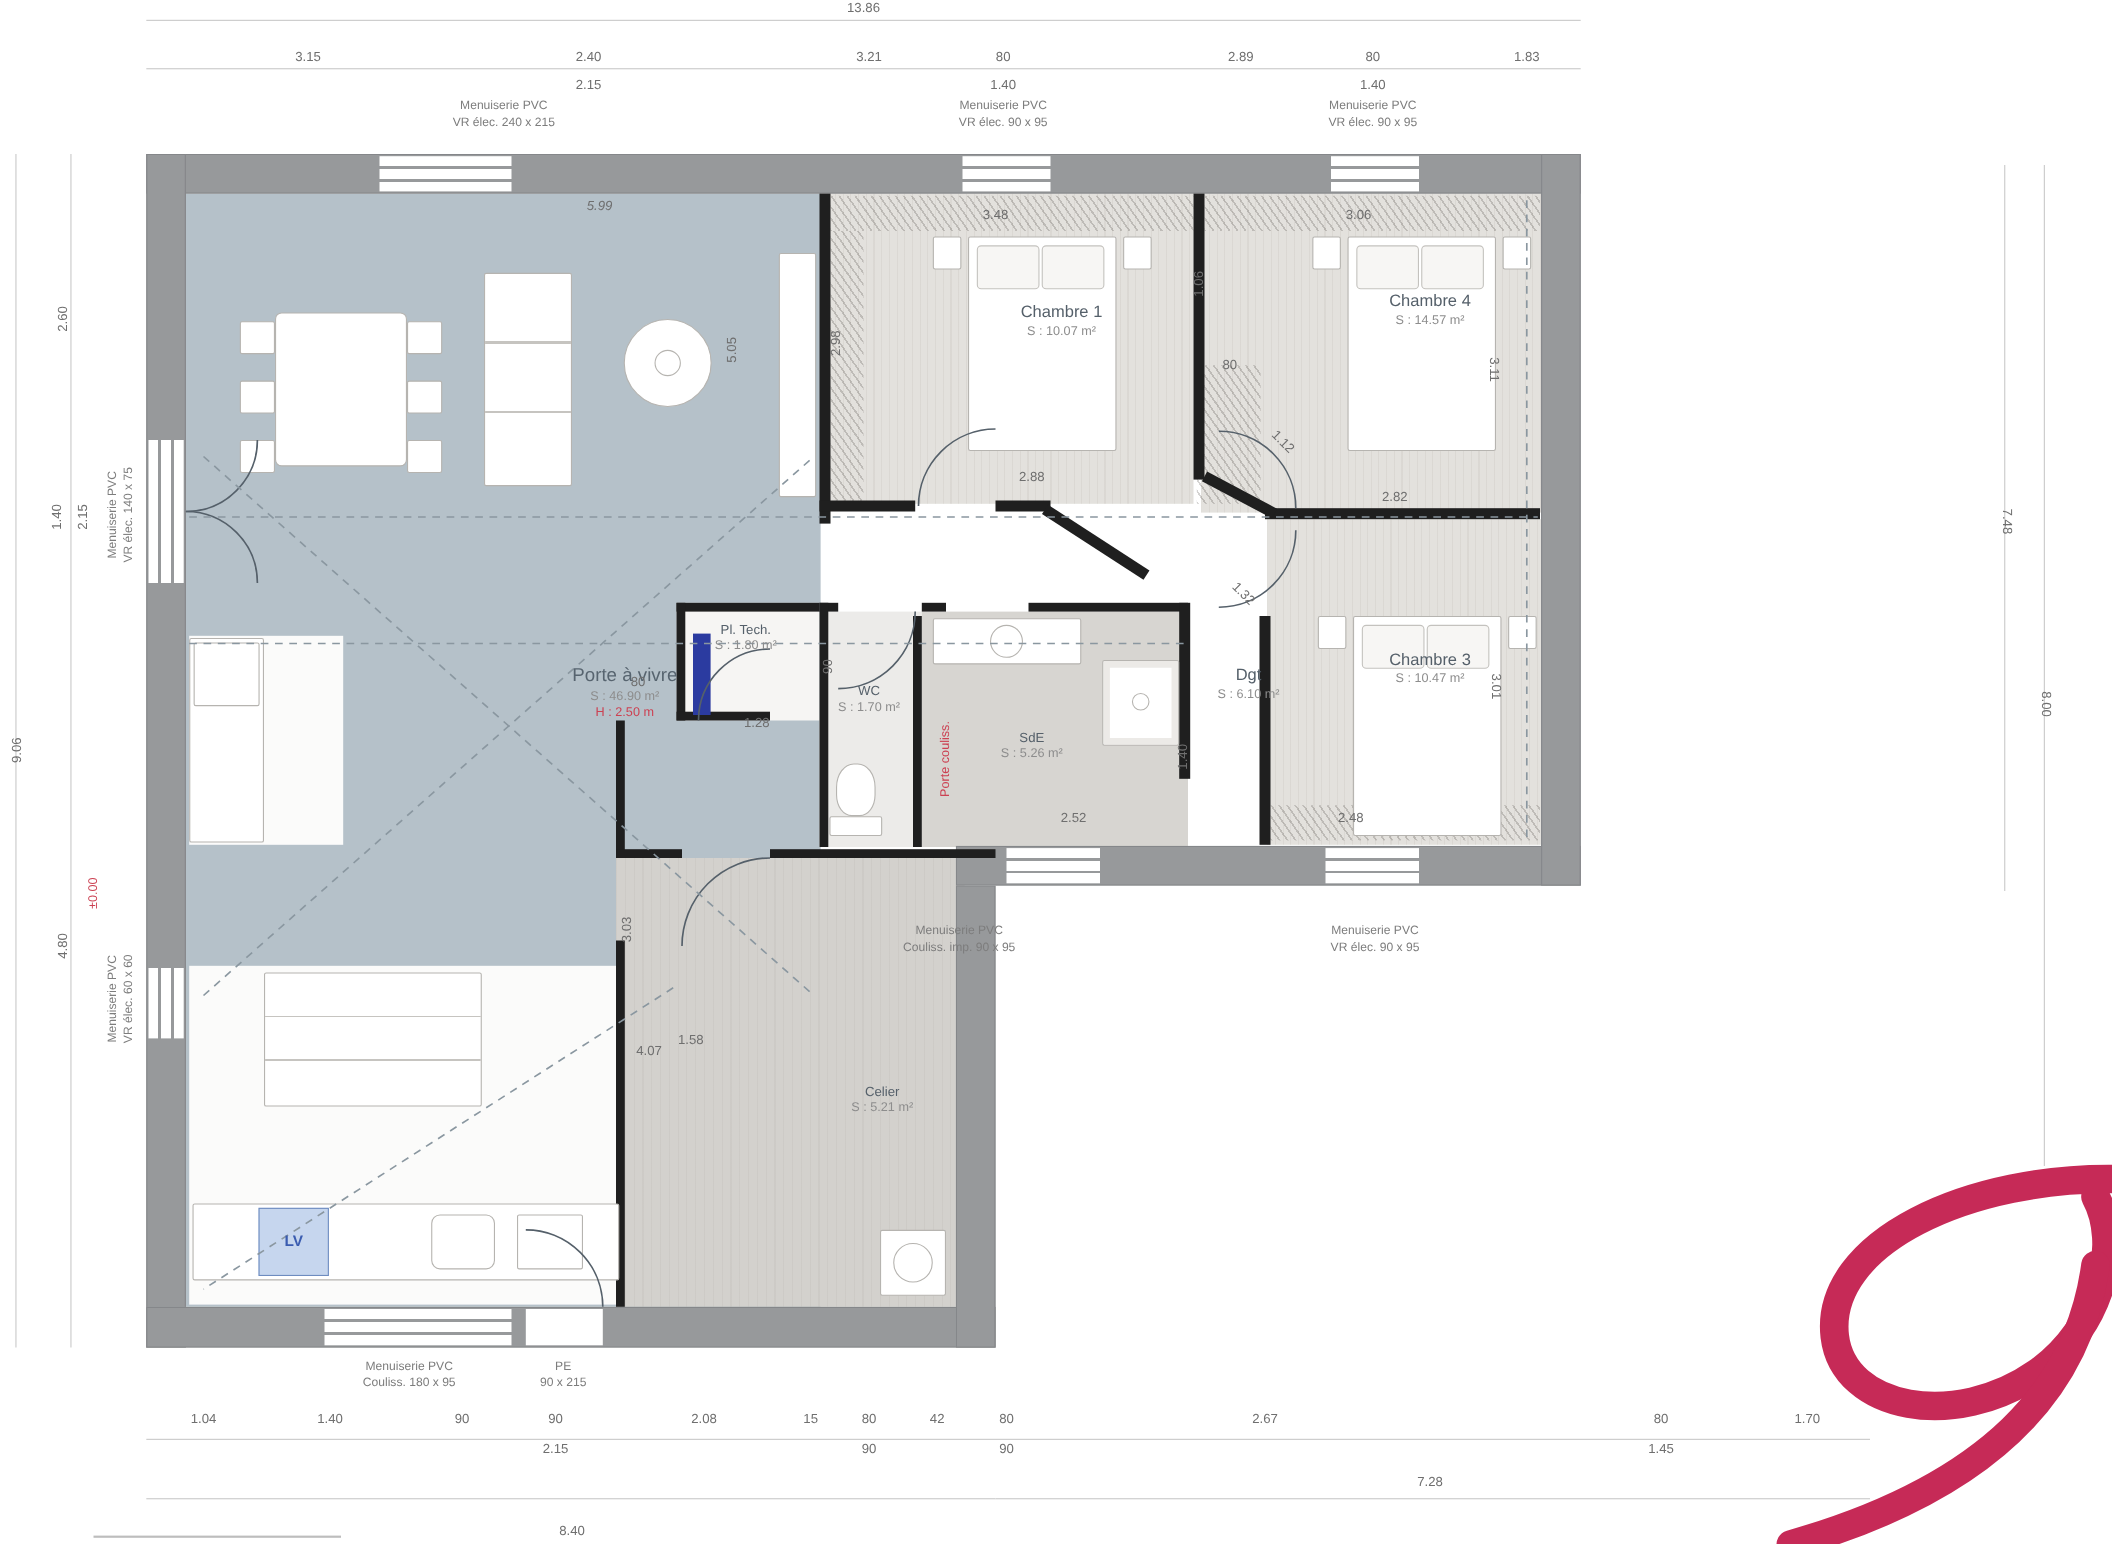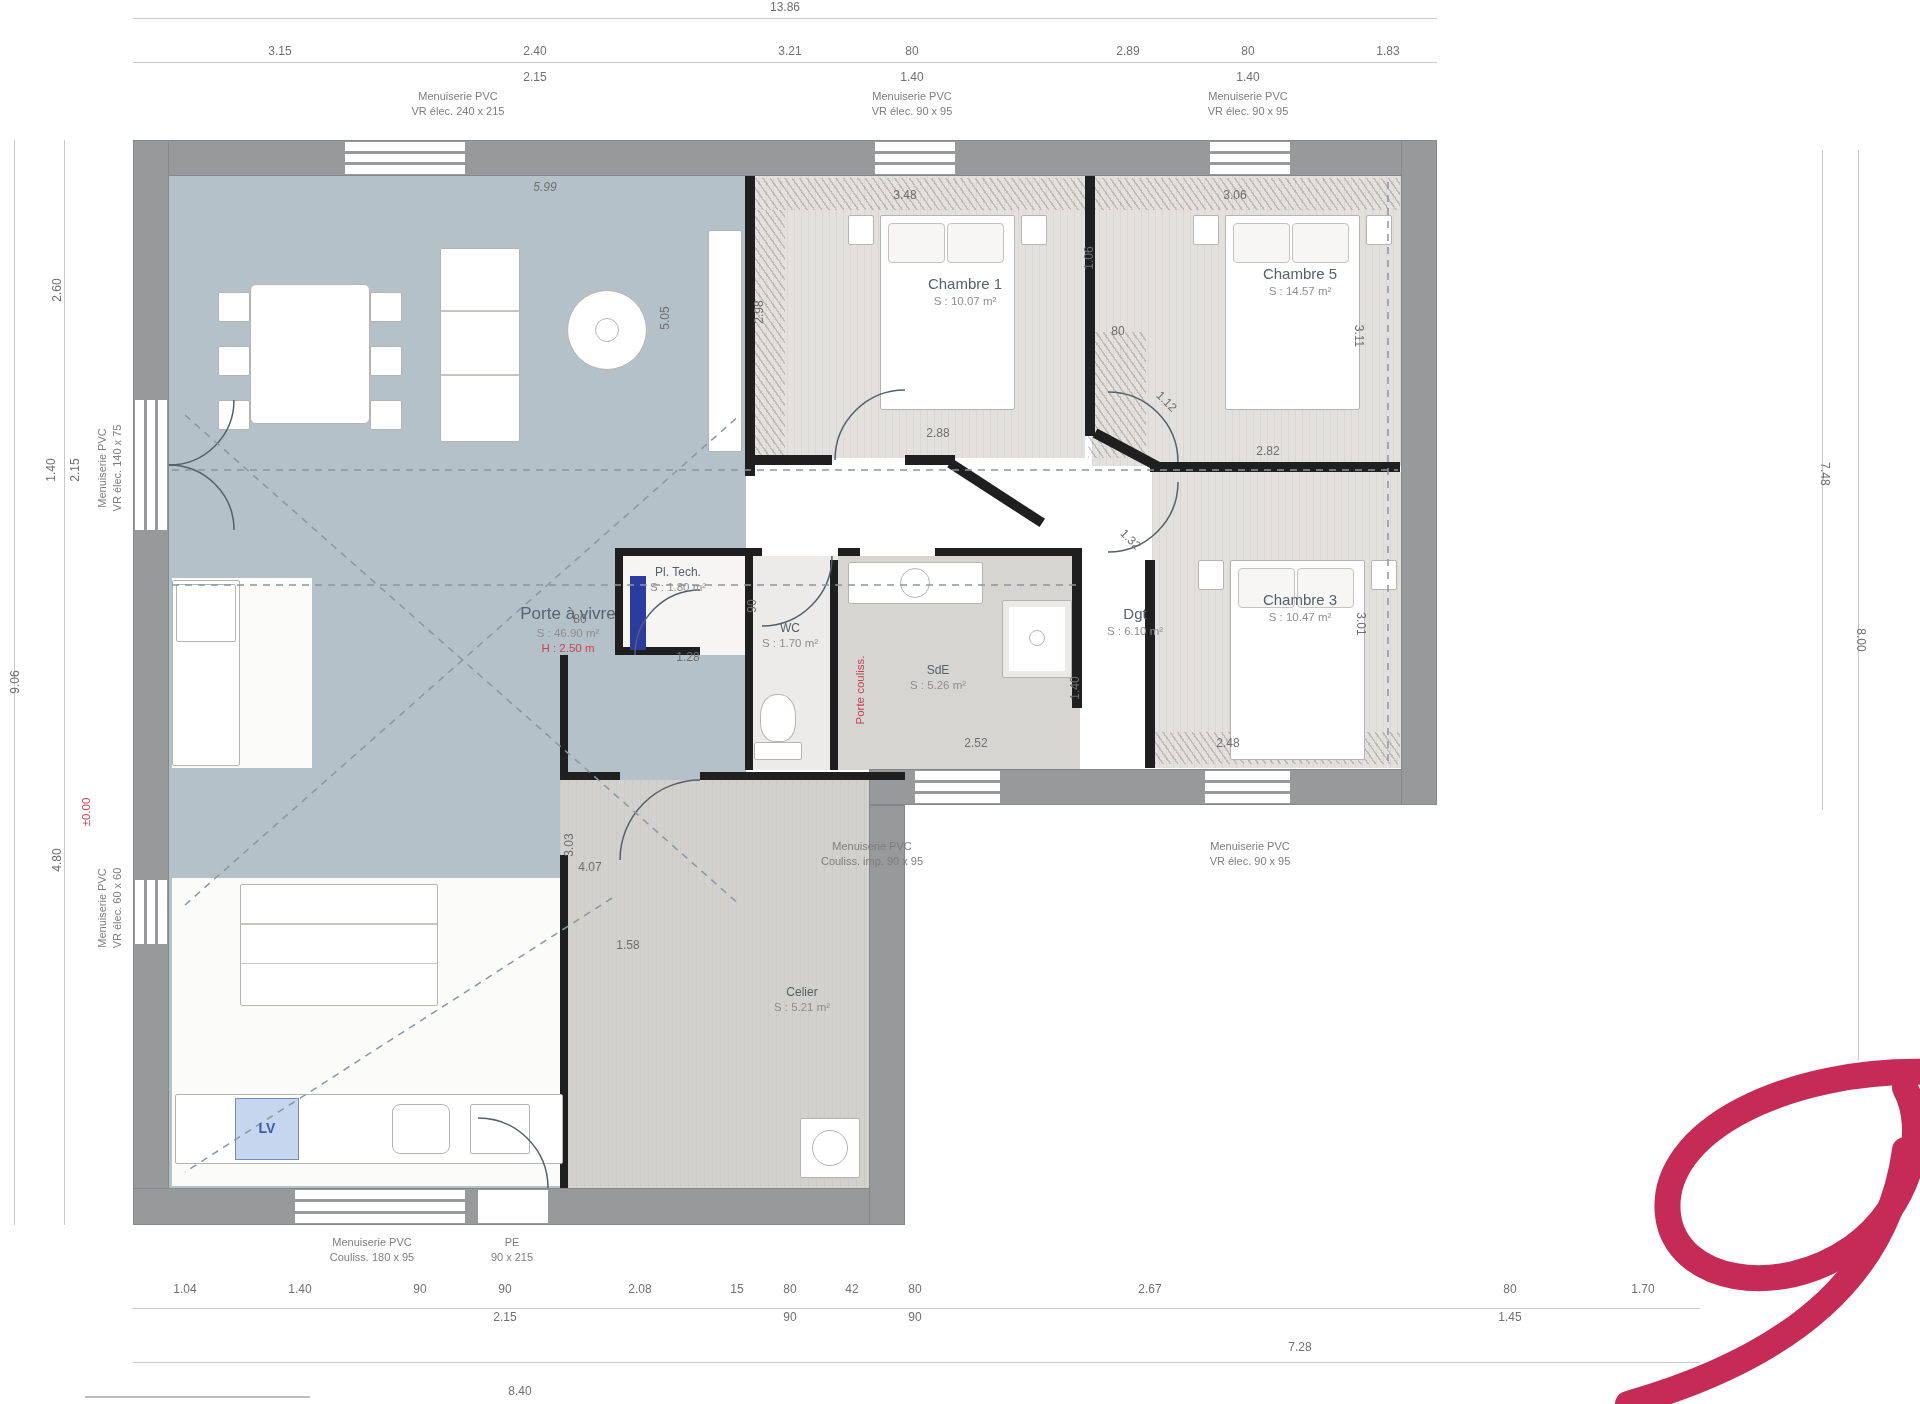--- a/index.html
+++ b/index.html
@@ -208,21 +208,21 @@
   <div class="rlabel" style="left:568px;top:630px;">
     <div class="rname big">Porte à vivre</div>
     <div class="rarea">S : 46.90 m²</div>
     <div class="rnote">H : 2.50 m</div>
   </div>
   <div class="rlabel" style="left:965px;top:292px;">
     <div class="rname">Chambre 1</div>
     <div class="rarea">S : 10.07 m²</div>
   </div>
   <div class="rlabel" style="left:1300px;top:282px;">
-    <div class="rname">Chambre 5</div>
+    <div class="rname">Chambre 4</div>
     <div class="rarea">S : 14.57 m²</div>
   </div>
   <div class="rlabel" style="left:1300px;top:608px;">
     <div class="rname">Chambre 3</div>
     <div class="rarea">S : 10.47 m²</div>
   </div>
   <div class="rlabel" style="left:1135px;top:622px;">
     <div class="rname">Dgt</div>
     <div class="rarea">S : 6.10 m²</div>
   </div>
@@ -311,19 +311,19 @@
       <div class="ann" style="left: 1268px; top: 452px; transform: translate(-50%, -50%);">2.82</div>
       <div class="ann" style="left: 1358px; top: 336px; transform: translate(-50%, -50%) rotate(90deg);">3.11</div>
       <div class="ann" style="left: 1130px; top: 540px; transform: translate(-50%, -50%) rotate(45deg);">1.32</div>
       <div class="ann" style="left: 1360px; top: 624px; transform: translate(-50%, -50%) rotate(90deg);">3.01</div>
       <div class="ann" style="left: 1228px; top: 744px; transform: translate(-50%, -50%);">2.48</div>
       <div class="ann" style="left: 976px; top: 744px; transform: translate(-50%, -50%);">2.52</div>
       <div class="ann" style="left: 1076px; top: 688px; transform: translate(-50%, -50%) rotate(-90deg);">1.40</div>
       <div class="ann" style="left: 753px; top: 606px; transform: translate(-50%, -50%) rotate(-90deg);">90</div>
       <div class="ann" style="left: 580px; top: 620px; transform: translate(-50%, -50%);">80</div>
       <div class="ann" style="left: 688px; top: 658px; transform: translate(-50%, -50%);">1.28</div>
-      <div class="ann" style="left: 590px; top: 868px; transform: translate(-50%, -50%);">4.07</div>
+      <div class="ann" style="left: 590px; top: 956px; transform: translate(-50%, -50%);">4.07</div>
       <div class="ann" style="left: 628px; top: 946px; transform: translate(-50%, -50%);">1.58</div>
       <div class="ann" style="left: 570px; top: 845px; transform: translate(-50%, -50%) rotate(-90deg);">3.03</div>
       <div class="ann blue" style="left: 267px; top: 1128px; transform: translate(-50%, -50%);">LV</div>
       <div class="ann red" style="left: 860px; top: 690px; transform: translate(-50%, -50%) rotate(-90deg);">Porte couliss.</div>
     </div>
 </div>
 
 </body></html>

